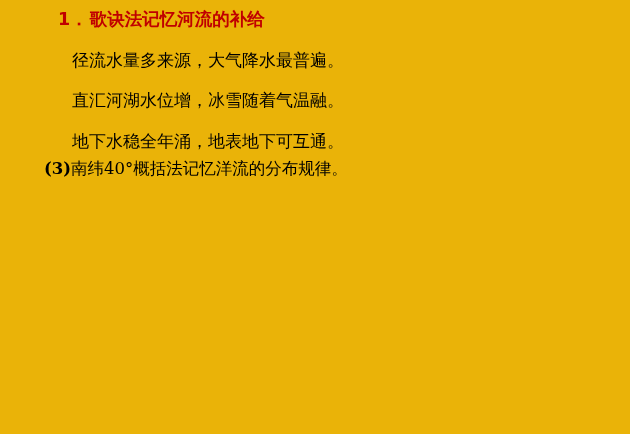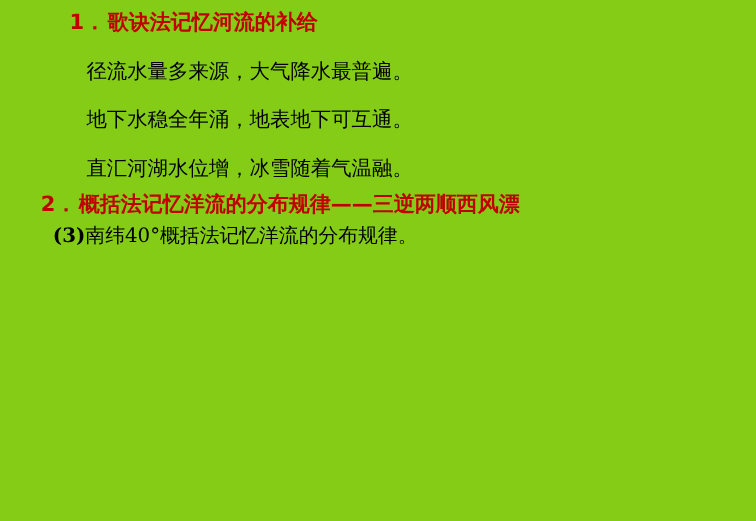--- a/index.html
+++ b/index.html
@@ -12,21 +12,21 @@
     background: #ffffff;
     font-family: "DejaVu Sans", "Liberation Sans", sans-serif;
     overflow: hidden;
   }
   #slide {
     position: relative;
     width: 630px;
     height: 434px;
     box-sizing: border-box;
     padding: 8px 14px 6px 14px;
-    background: #84cc16;
+    background: #eab308;
   }
   .heading {
     color: #c00000;
     font-weight: bold;
     font-size: 17.5px;
     line-height: 1.35;
     margin: 0 0 2px 0;
     white-space: nowrap;
   }
   .heading .num {
@@ -67,26 +67,25 @@
   }
 </style>
 </head>
 <body>
 
 <div id="slide">
 
   <div class="block">
     <p class="heading heading-1"><span class="num">1．</span><span>歌诀法记忆河流的补给</span></p>
     <p class="verse">径流水量多来源，大气降水最普遍。</p>
+    <p class="verse">直汇河湖水位增，冰雪随着气温融。</p>
     <p class="verse">地下水稳全年涌，地表地下可互通。</p>
-    <p class="verse">直汇河湖水位增，冰雪随着气温融。</p>
   </div>
 
   <div class="block">
-    <p class="heading heading-2"><span class="num">2．</span><span>概括法记忆洋流的分布规律——三逆两顺西风漂</span></p>
 
 
 
     <p class="para indent"><span class="lead">(3)</span><span>南纬40°概括法记忆洋流的分布规律。</span></p>
 
   </div>
 
 </div>
 
 </body></html>

